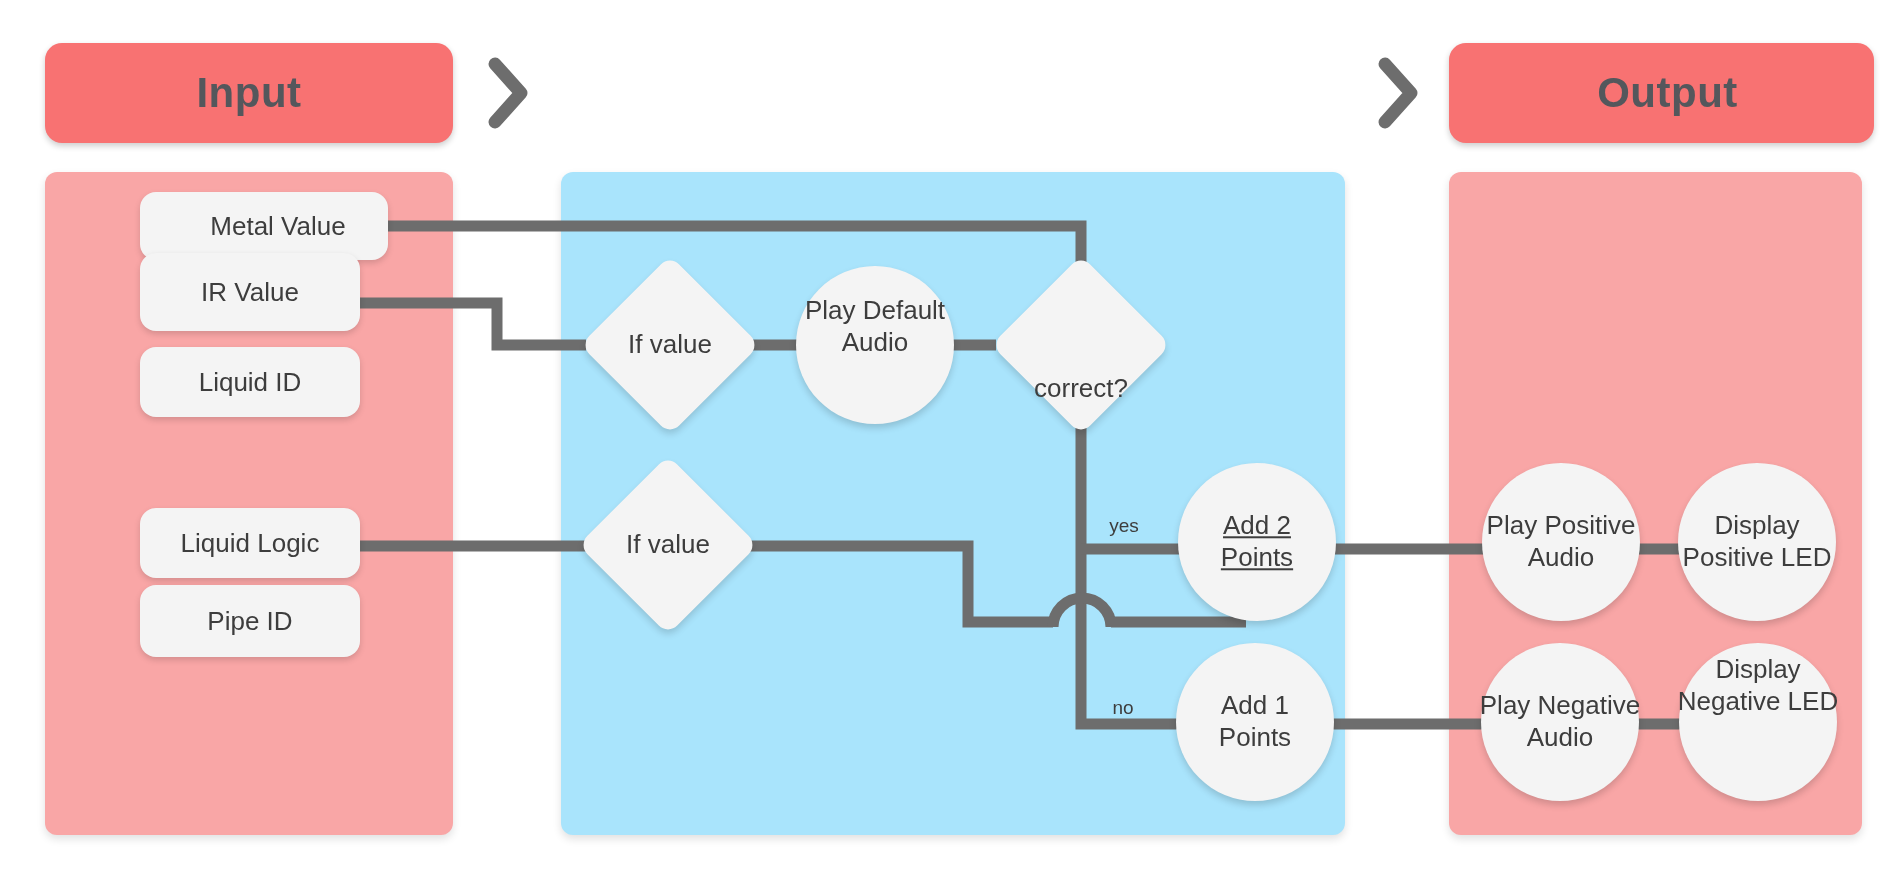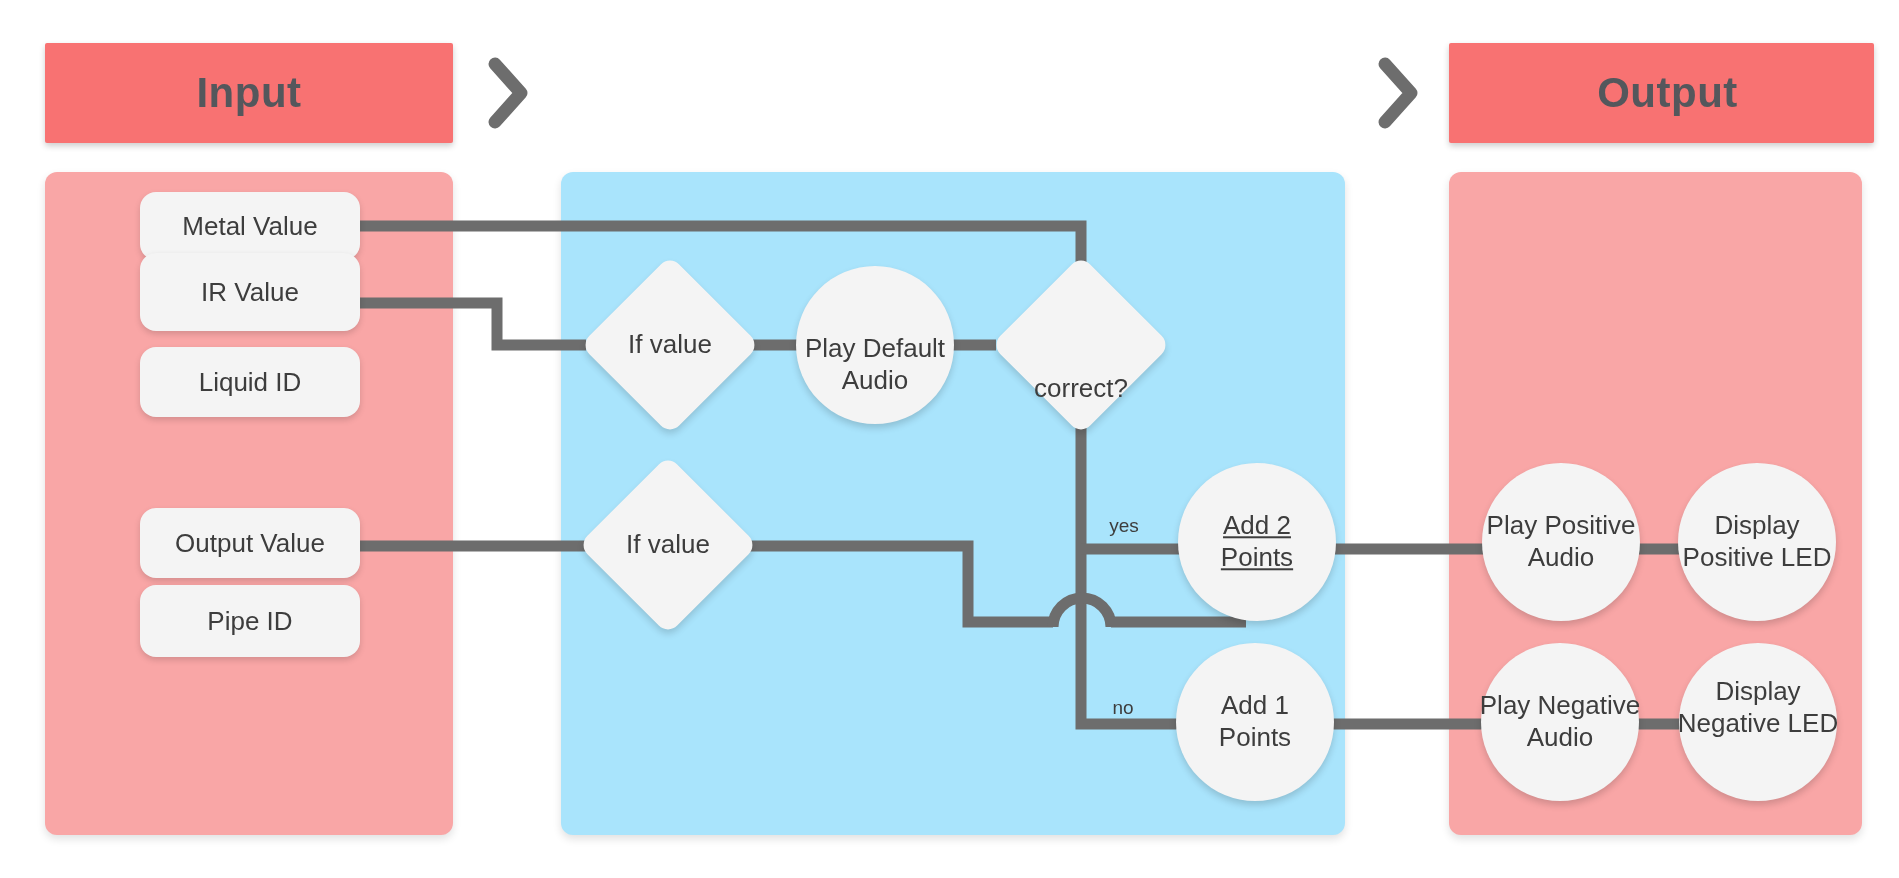--- a/index.html
+++ b/index.html
@@ -4,21 +4,21 @@
 <style>
   html,body{margin:0;padding:0;background:#ffffff;}
   #stage{
     position:relative; width:1899px; height:878px; overflow:hidden;
     background:#ffffff;
     font-family:"Liberation Sans", sans-serif;
     color:var(--node-text,#3d3d3d);
   }
   
   .hdr{
-    position:absolute; top:43px; height:100px; border-radius:2px;
+    position:absolute; top:43px; height:100px; border-radius:17px;
     display:flex; align-items:center; justify-content:center;
     box-shadow:0 3px 6px rgba(0,0,0,.20);
   }
   .hdr .hdr-label{
     font-size:42px; font-weight:700; color:var(--header-text,#54575c);
     letter-spacing:.5px;
   }
   #hdr-input  {left:45px;   width:408px; background:var(--header-red,#f87272);}
   #hdr-logic  {left:561px;  width:784px; background:var(--header-blue,#70d7f7);}
   #hdr-output {left:1449px; width:413px; background:var(--header-red,#f87272);padding-left:12px;}
@@ -111,62 +111,62 @@
 
     <path class="edge" d="M1332 549 L1487 549"></path>
 
     <path class="edge" d="M1634 549 L1684 549"></path>
 
     <path class="edge" d="M1330 724 L1486 724"></path>
 
     <path class="edge" d="M1634 724 L1686 724"></path>
   </svg>
 
-  <div class="node-box" style="top:192px;height:68px;">
+  <div class="node-box" style="top:192px;height:68px;padding-left:28px;">
     <span>Metal Value</span>
   </div>
   <div class="node-box" style="top:253px;height:78px;">
     <span>IR Value</span>
   </div>
   <div class="node-box" style="top:347px;height:70px;">
     <span>Liquid ID</span>
   </div>
   <div class="node-box" style="top:508px;height:70px;">
-    <span>Output Value</span>
+    <span>Liquid Logic</span>
   </div>
   <div class="node-box" style="top:585px;height:72px;">
     <span>Pipe ID</span>
   </div>
 
   <div class="diamond" style="left:670px;top:345px;"></div>
   <div class="node-label w-mid" style="left:670px;top:345px;">If value</div>
 
   <div class="diamond" style="left:1081px;top:345px;"></div>
   <div class="node-label w-mid" style="left:1081px;top:345px;margin-top:44px;">correct?</div>
 
   <div class="diamond" style="left:668px;top:545px;"></div>
   <div class="node-label w-mid" style="left:668px;top:545px;">If value</div>
 
   <div class="circle" style="left:875px;top:345px;"></div>
-  <div class="node-label w-wide" style="left:875px;top:365px;">Play Default Audio</div>
+  <div class="node-label w-wide" style="left:875px;top:327px;">Play Default Audio</div>
 
   <div class="circle" style="left:1257px;top:542px;"></div>
   <div class="node-label w-narrow" style="left:1257px;top:542px;text-decoration:underline;">Add 2 Points</div>
 
   <div class="circle" style="left:1255px;top:722px;"></div>
   <div class="node-label w-narrow" style="left:1255px;top:722px;">Add 1 Points</div>
 
   <div class="edge-label" style="left:1124px;top:526px;">yes</div>
   <div class="edge-label" style="left:1123px;top:708px;">no</div>
 
   <div class="circle" style="left:1561px;top:542px;"></div>
   <div class="node-label w-wide" style="left:1561px;top:542px;">Play Positive Audio</div>
 
   <div class="circle" style="left:1757px;top:542px;"></div>
   <div class="node-label w-wide" style="left:1757px;top:542px;">Display Positive LED</div>
 
   <div class="circle" style="left:1560px;top:722px;"></div>
   <div class="node-label w-wide" style="left:1560px;top:722px;">Play Negative Audio</div>
 
   <div class="circle" style="left:1758px;top:722px;"></div>
-  <div class="node-label w-wide" style="left:1758px;top:708px;">Display Negative LED</div>
+  <div class="node-label w-wide" style="left:1758px;top:686px;">Display Negative LED</div>
 
 </div>
 
 </body></html>

